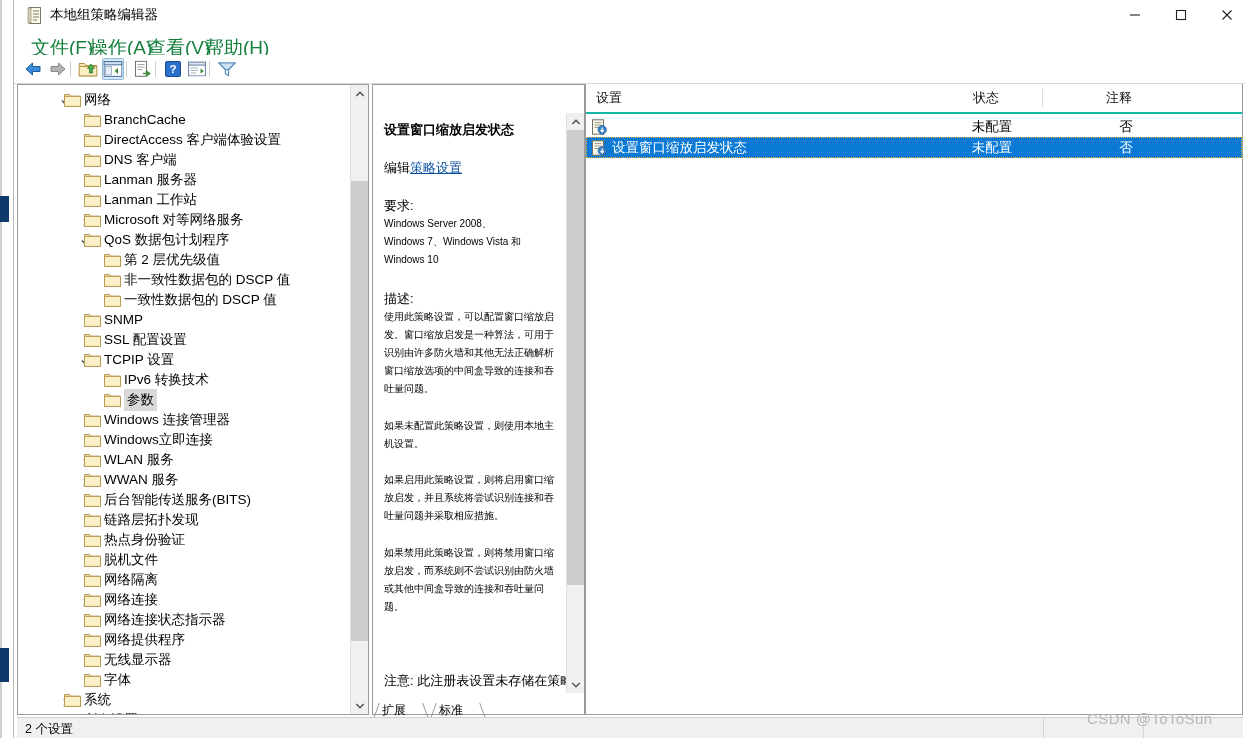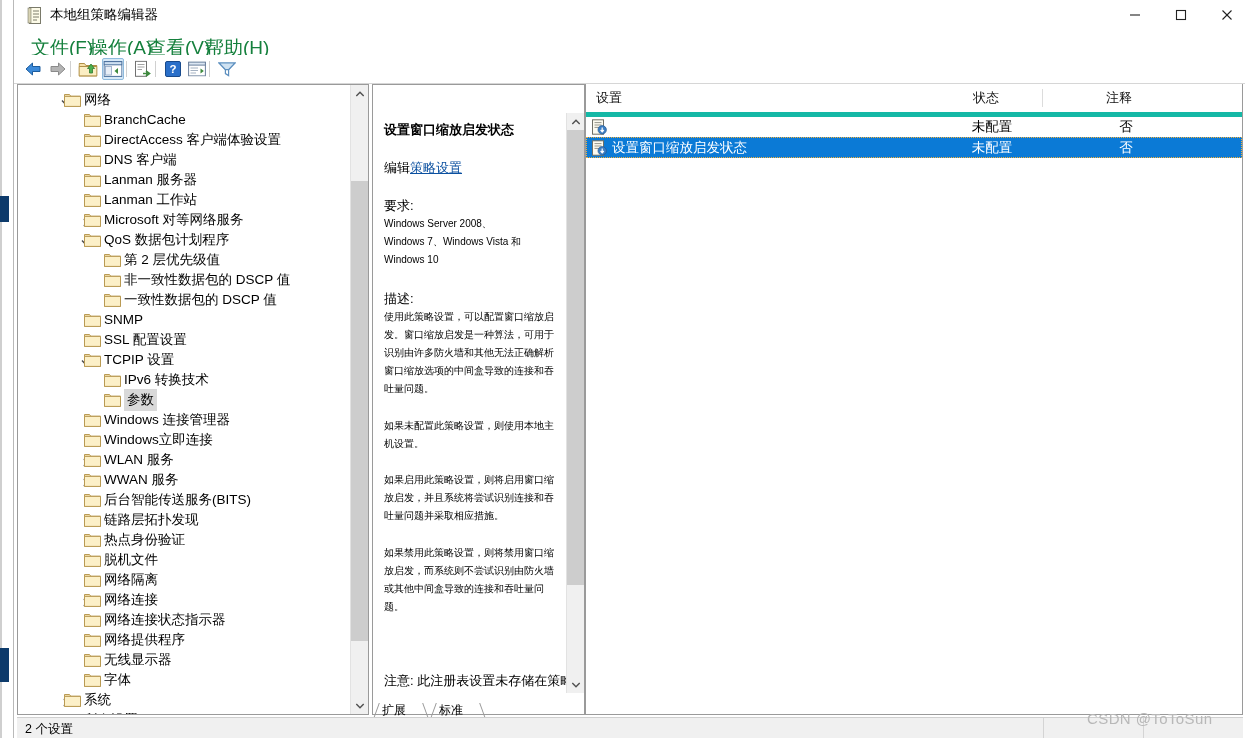--- a/index.html
+++ b/index.html
@@ -89,21 +89,21 @@
   .tab .skewL{position:absolute;left:0;top:0;width:9px;height:16px;border-left:1px solid #9a9a9a;
               transform:skewX(-20deg);transform-origin:bottom left;}
   .tab .skewR{position:absolute;right:0;top:0;width:9px;height:16px;border-right:1px solid #9a9a9a;
               transform:skewX(20deg);transform-origin:bottom right;}
   .tab .tlab{position:absolute;left:9px;top:0;white-space:nowrap;}
 
   
   .list-pane{position:absolute;left:571px;top:0;width:658px;height:631px;
              background:#ffffff;border:1px solid #9a9a9a;border-top:none;box-sizing:border-box;overflow:hidden;}
   .list-head{position:absolute;left:0;top:0;width:656px;height:28px;background:#ffffff;
-             border-bottom:5px solid #14b8a6;}
+             border-bottom:2px solid #14b8a6;}
   .col{position:absolute;top:0;height:28px;line-height:28px;font-size:13px;color:#111;cursor:default;}
   .col-div{position:absolute;top:5px;width:1px;height:18px;background:#dcdcdc;}
   .row{position:absolute;left:0;width:656px;height:21px;line-height:21px;font-size:13.5px;cursor:default;}
   .row .rname{position:absolute;left:26px;top:0;white-space:nowrap;}
   .row .rstate{position:absolute;top:0;text-align:center;white-space:nowrap;}
   .row .rcomment{position:absolute;top:0;text-align:center;white-space:nowrap;}
   .row .ricon{position:absolute;left:5px;top:3px;width:16px;height:16px;}
   .row.sel{background:#0b7ad6;color:#ffffff;outline:1px dotted #f2b13c;outline-offset:-1px;}
 
   

